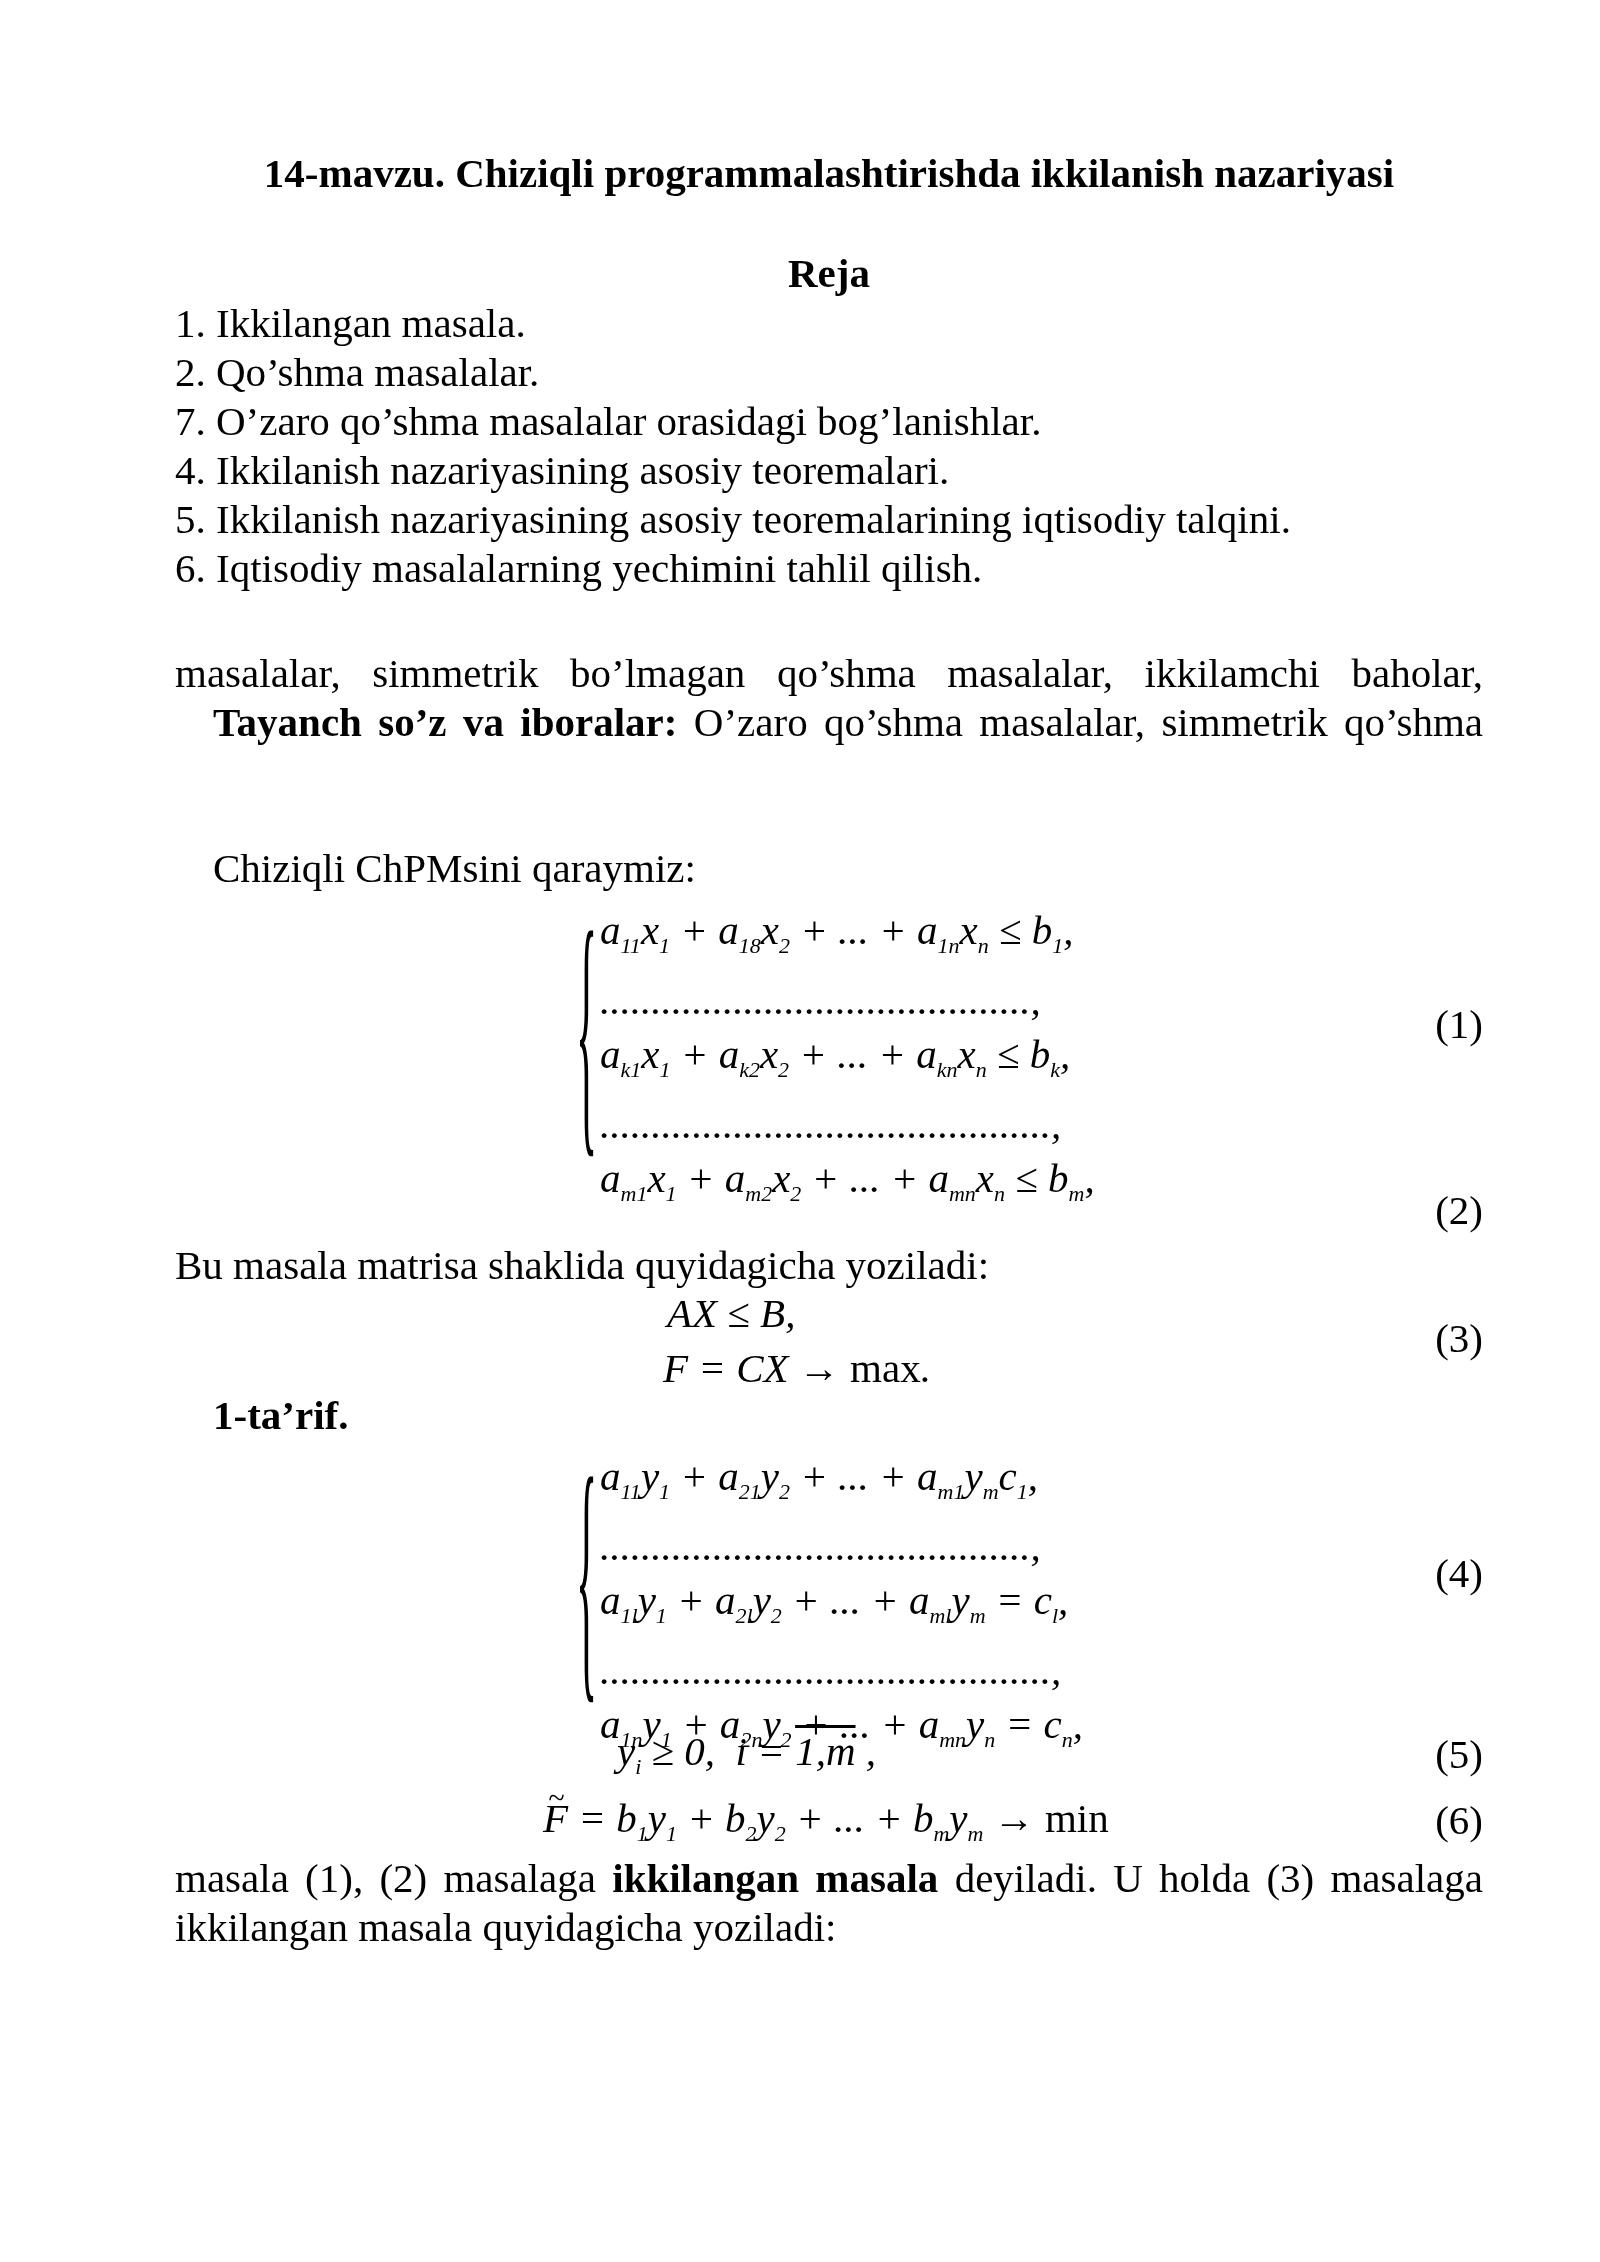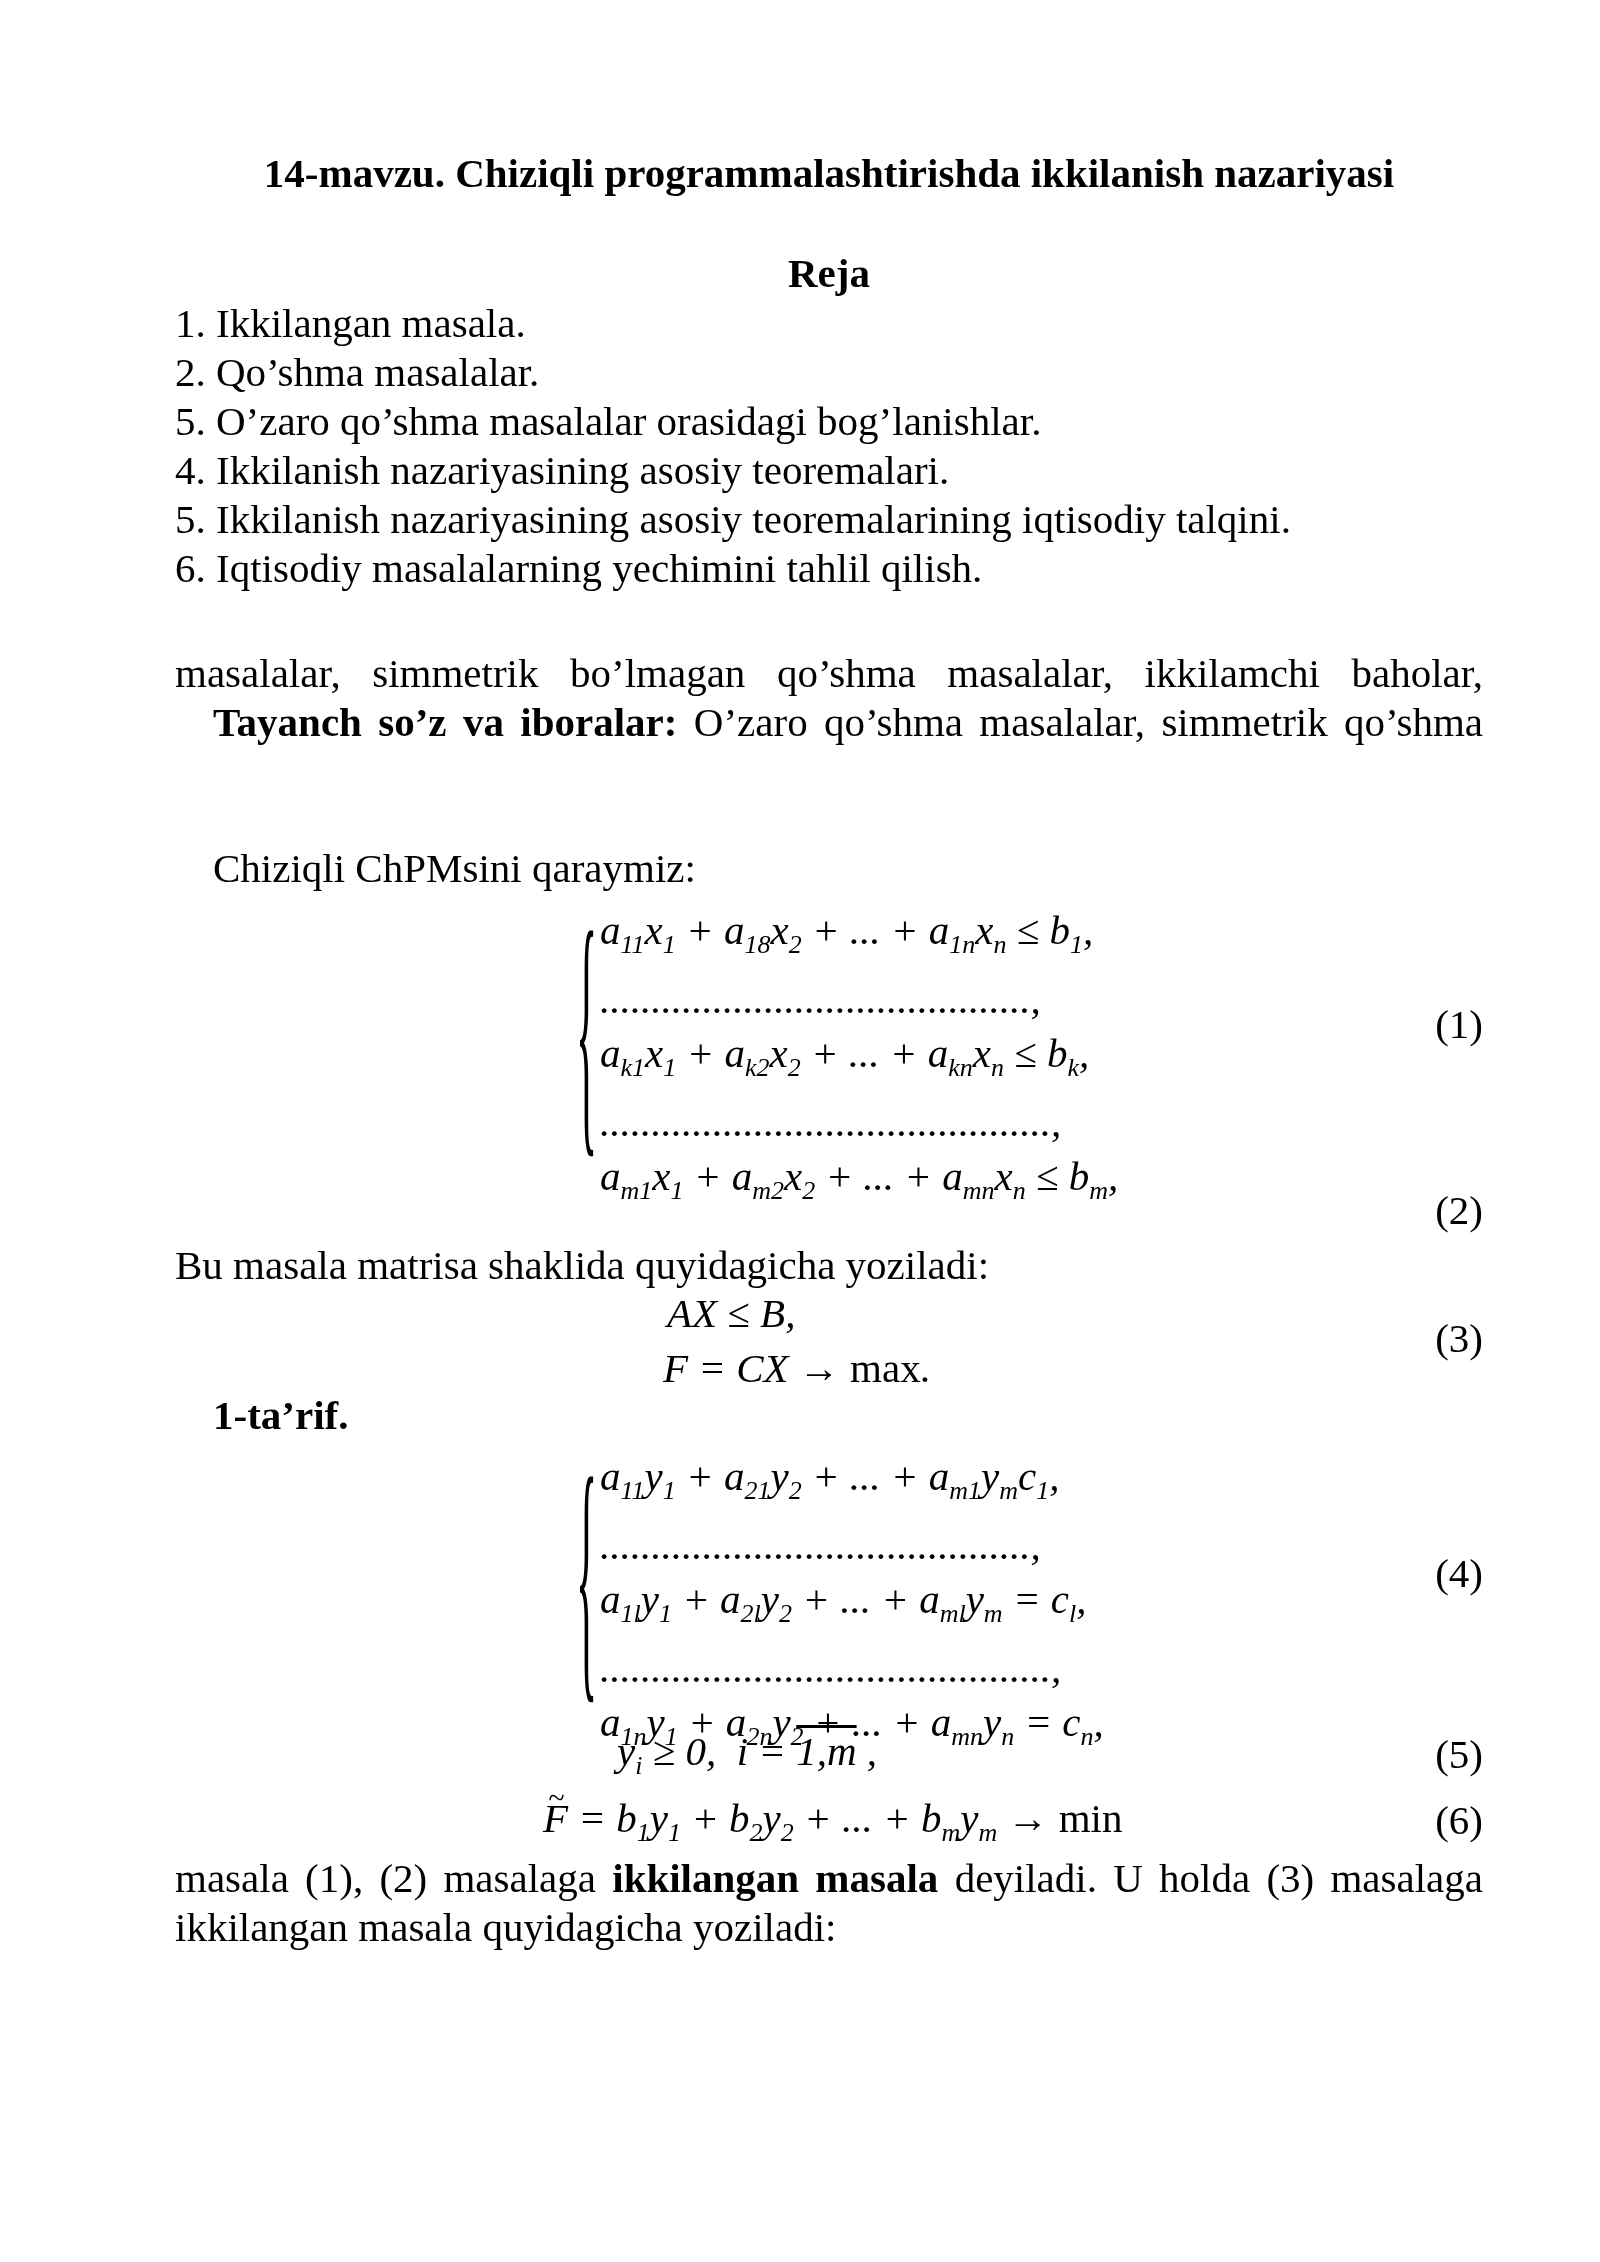--- a/index.html
+++ b/index.html
@@ -7,21 +7,21 @@
         font-family:"Liberation Serif",serif;font-size:41px;overflow:hidden;border-radius:31px;}
   .abs{position:absolute;}
   .b{font-weight:bold;}
   .center{text-align:center;}
   .line{line-height:49px;}
   .jline{text-align:justify;text-align-last:justify;}
   .indent{text-indent:38px;}
   .textblock{left:175px;width:1308px;}
   .math{font-style:italic;white-space:pre;}
   .math span{font-style:inherit;}
-  .math .sub{font-size:26px;font-style:italic;vertical-align:-9px;letter-spacing:0;}
+  .math .sub{font-size:22px;font-style:italic;vertical-align:-9px;letter-spacing:0;}
   .math .rm{font-style:normal;}
   .math .ovl{text-decoration:overline;text-decoration-thickness:2.5px;}
   .math .tldw{position:relative;}
   .math .tld{position:absolute;left:5px;top:-21px;font-size:30px;}
   .mrow{line-height:54px;}
   .eqline{line-height:48px;}
   .eqlabel{right:117px;font-style:normal;line-height:48px;}
   .brace{font-family:"Liberation Serif",serif;font-size:44px;line-height:44px;
          transform:scaleY(6.2);transform-origin:50% 50%;display:block;}
 </style>
@@ -30,21 +30,21 @@
 
 <div class="page">
 
   <div class="abs textblock center b" style="top:150px;line-height:46px;">14-mavzu. Chiziqli programmalashtirishda ikkilanish nazariyasi</div>
 
   <div class="abs textblock center b" style="top:250px;line-height:46px;">Reja</div>
 
   <div class="abs textblock" style="top:299px;">
     <div class="line">1. Ikkilangan masala.</div>
     <div class="line">2. Qo’shma masalalar.</div>
-    <div class="line">5. O’zaro qo’shma masalalar orasidagi bog’lanishlar.</div>
+    <div class="line">7. O’zaro qo’shma masalalar orasidagi bog’lanishlar.</div>
     <div class="line">4. Ikkilanish nazariyasining asosiy teoremalari.</div>
     <div class="line">5. Ikkilanish nazariyasining asosiy teoremalarining iqtisodiy talqini.</div>
     <div class="line">6. Iqtisodiy masalalarning yechimini tahlil qilish.</div>
   </div>
 
   <div class="abs textblock" style="top:649px;">
     <div class="line jline">masalalar, simmetrik bo’lmagan qo’shma masalalar, ikkilamchi baholar,</div>
     <div class="line jline indent">
       <span class="b">Tayanch so’z va iboralar:</span><span> O’zaro qo’shma masalalar, simmetrik qo’shma</span>
     </div>

